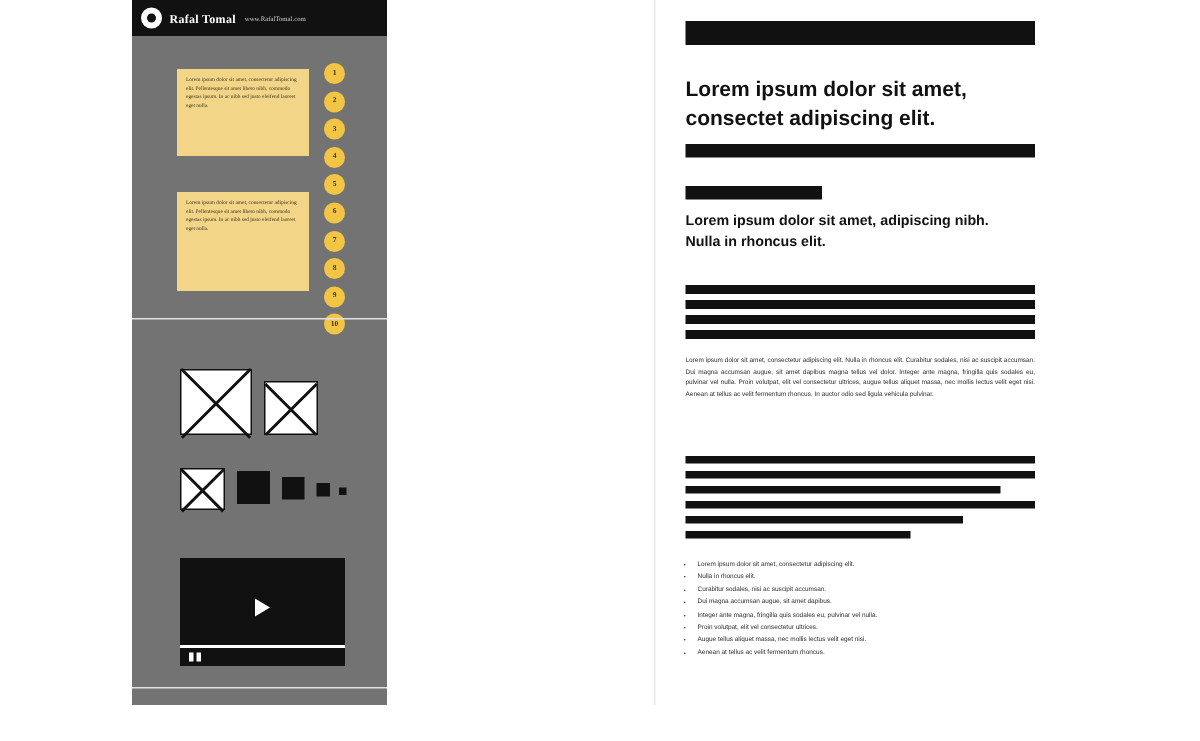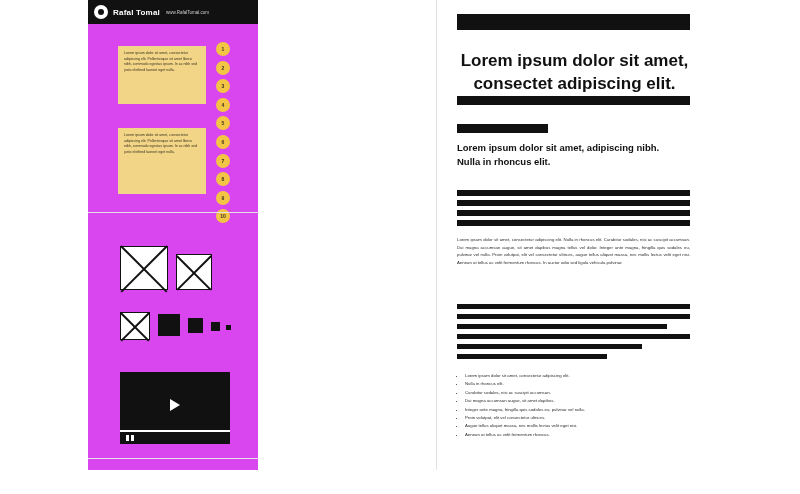--- a/index.html
+++ b/index.html
@@ -6,21 +6,21 @@
   body{
     width:800px;height:494px;
     background:#ffffff;
     font-family:"Liberation Sans", sans-serif;
     overflow:hidden;
     position:relative;
   }
   .page{position:absolute;inset:0;background:#fff;}
 
   
-  .col1{position:absolute;left:88px;top:0;width:170px;height:470px;background:#d946ef;}
+  .col1{position:absolute;left:88px;top:0;width:170px;height:470px;background:#737373;font-family:Liberation Serif, serif;}
   .brandbar{position:absolute;left:0;top:0;width:170px;height:24px;background:#111;display:flex;align-items:center;}
   .brand-logo{width:14px;height:14px;border-radius:50%;background:#fff;margin-left:6px;position:relative;}
   .brand-logo:after{content:"";position:absolute;left:4px;top:4px;width:6px;height:6px;border-radius:50%;background:#111;}
   .brand-name{color:#fff;font-size:8px;font-weight:bold;margin-left:5px;letter-spacing:.2px;}
   .brand-url{color:#cfcfcf;font-size:4.5px;margin-left:6px;}
   .col1-divider{position:absolute;left:0;top:212px;width:170px;height:1px;background:#e2e2e2;}
   .col1-divider2{position:absolute;left:0;top:458px;width:170px;height:1px;background:#e2e2e2;}
 
   .note{position:absolute;background:#f3d587;padding:5px 6px;box-sizing:border-box;}
   .note p{margin:0;font-size:3.6px;line-height:1.55;color:#3a3320;}
@@ -81,21 +81,21 @@
   .b1{left:278px;top:254px;width:48px;height:14px;}
   .b2{left:278px;top:274px;width:48px;height:14px;}
   .b3{left:278px;top:422px;width:48px;height:14px;}
   .cursor{position:absolute;left:306px;top:280px;width:0;height:0;
      border-left:5px solid #000;border-top:0 solid transparent;border-bottom:8px solid transparent;
      transform:rotate(-20deg);}
 
   
   .col3{position:absolute;left:437px;top:0;width:275px;height:470px;background:#fff;}
   .bb{position:absolute;background:#111;}
-  .h-big{position:absolute;color:#111;font-size:17px;font-weight:bold;line-height:1.35;text-align:center;}
+  .h-big{position:absolute;color:#111;font-size:14px;font-weight:bold;line-height:1.35;}
   .h-mid{position:absolute;color:#111;font-size:9.5px;font-weight:bold;line-height:1.45;}
   .para{position:absolute;color:#2b2b2b;font-size:4.3px;line-height:1.75;text-align:justify;}
   .ul{position:absolute;color:#2b2b2b;font-size:4.3px;line-height:1.95;padding-left:8px;margin:0;}
   .ul li{margin:0;}
 </style>
 </head>
 <body>
 
 <div class="page">
 

